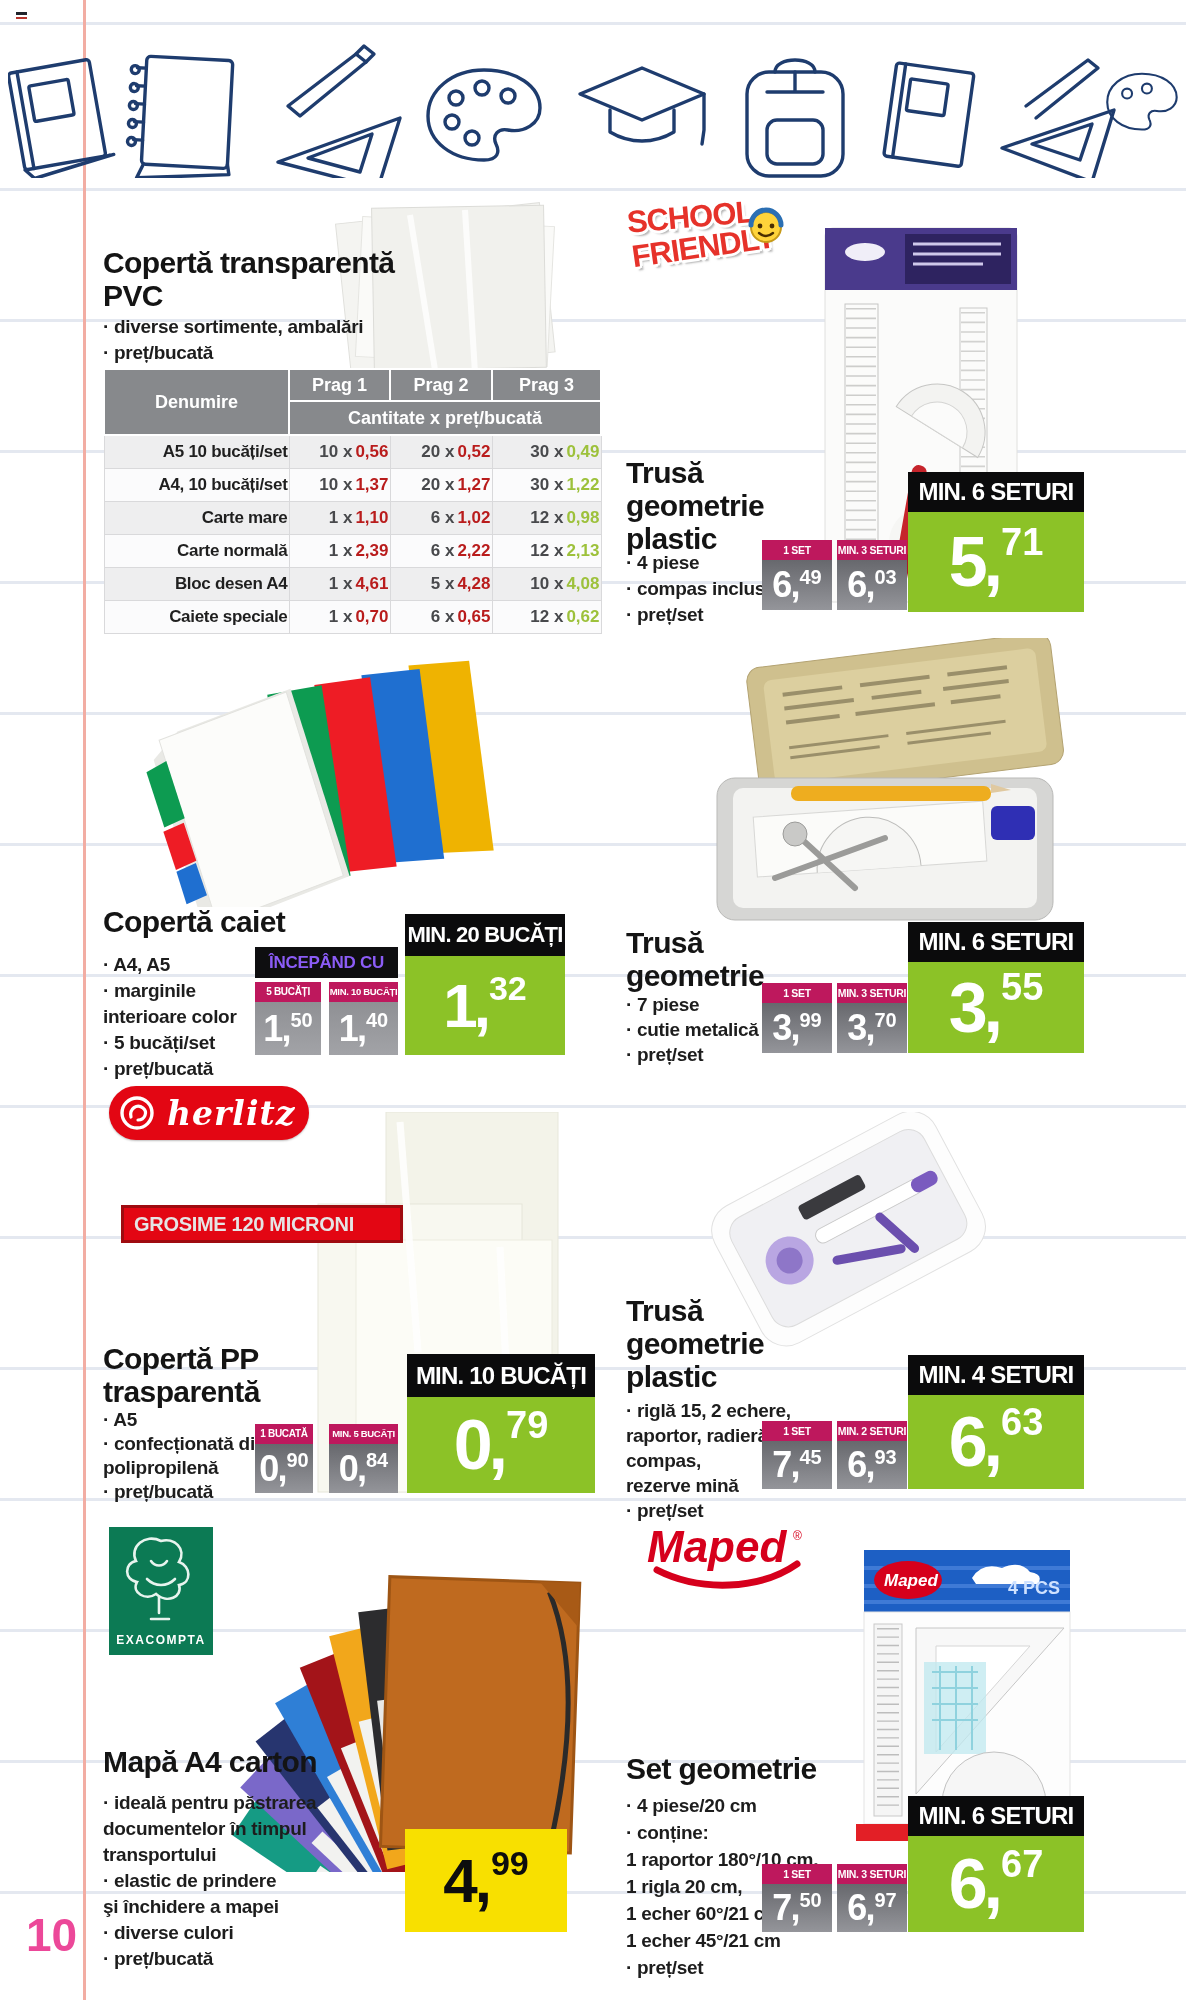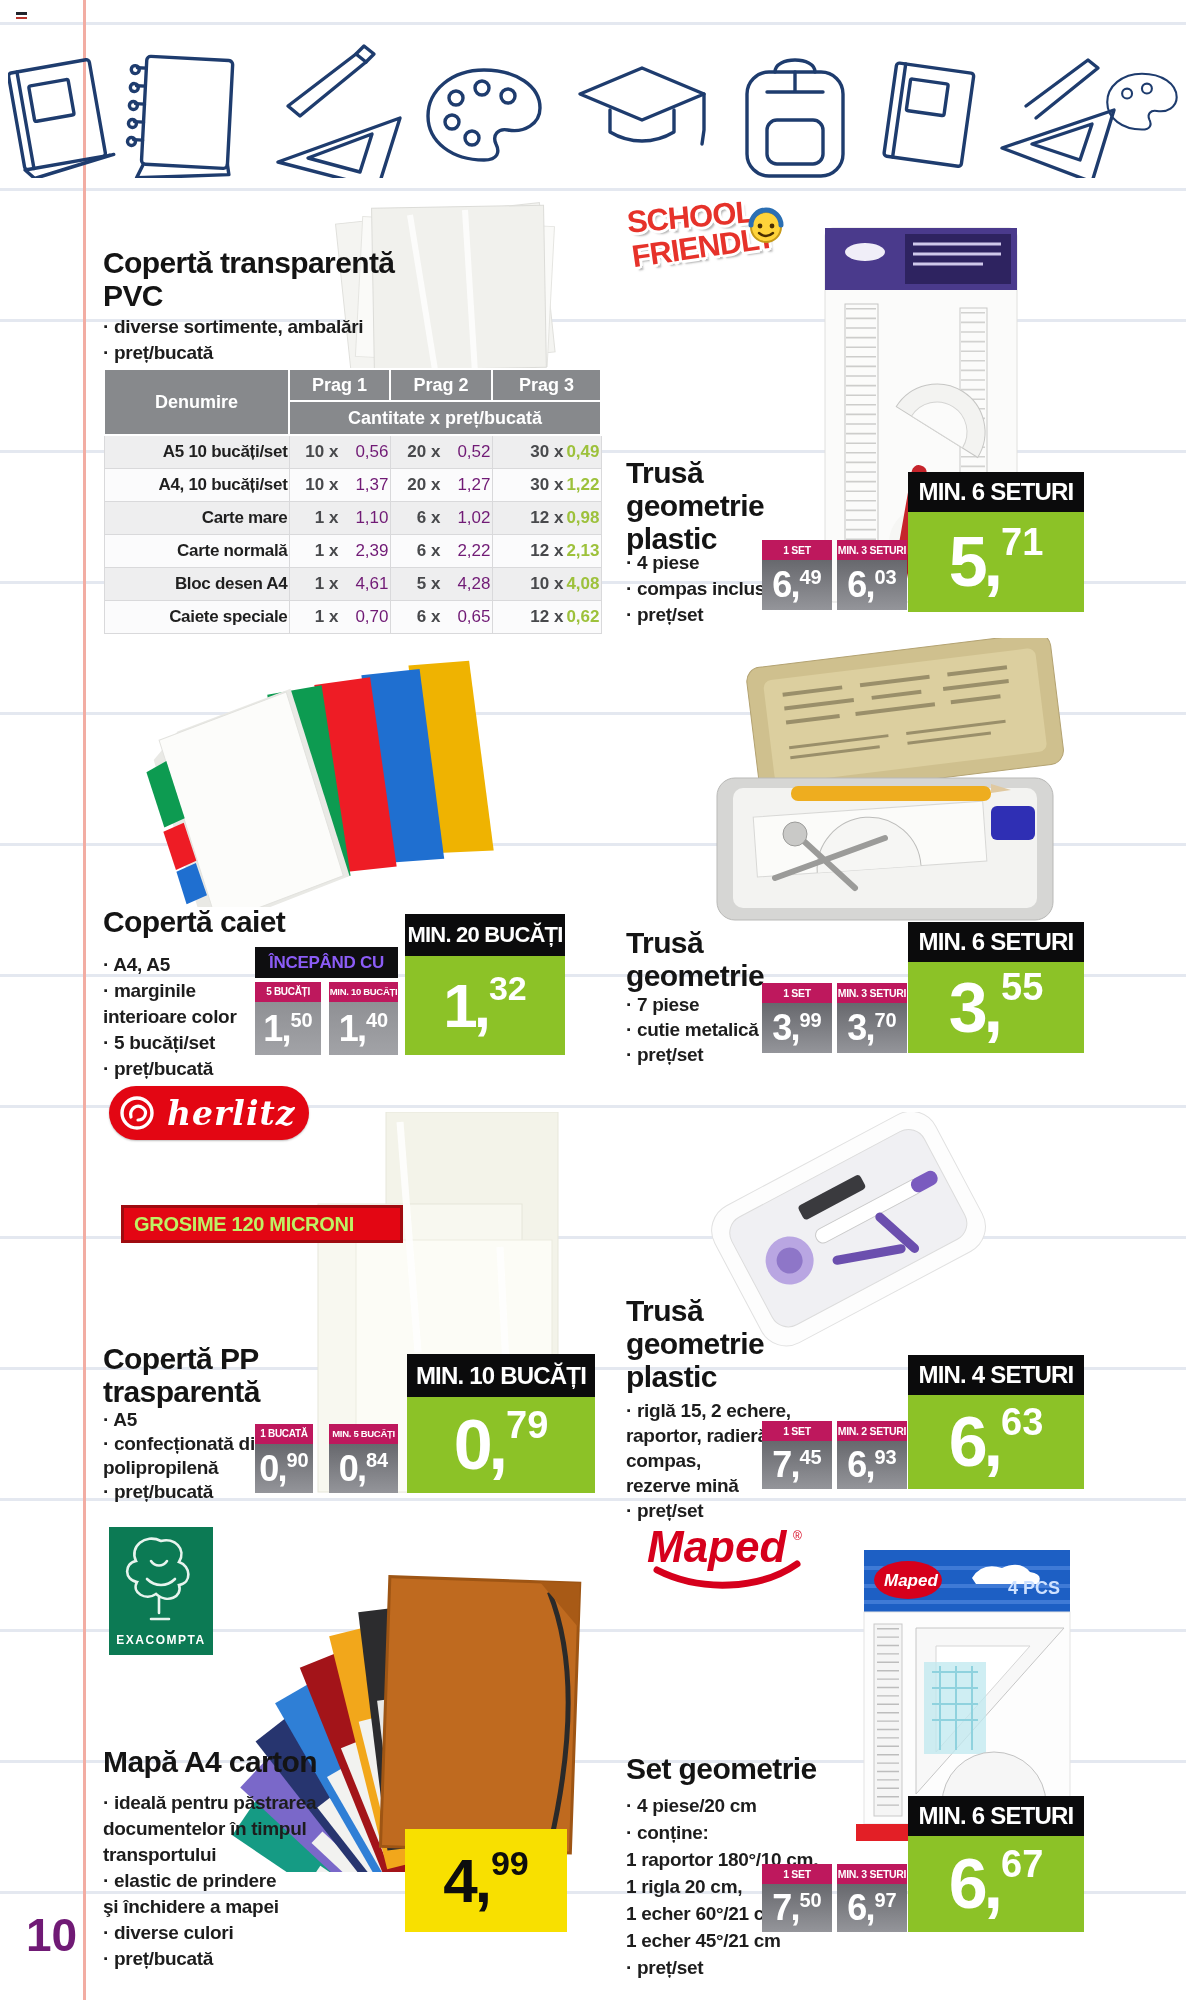--- a/index.html
+++ b/index.html
@@ -19,21 +19,21 @@
   .ptable{border-collapse:collapse;table-layout:fixed;font-family:"Liberation Sans",sans-serif;}
   .ptable th{background:#87898c;color:#fff;font-size:18px;font-weight:bold;border:2px solid #fff;}
   .ptable .th-name{width:185px;}
   .ptable thead tr:first-child th{height:28px;}
   .ptable .th-sub{height:30px;margin-top:32px;}
   .ptable td{height:30px;text-align:right;border:1.5px solid #d9d9db;font-size:17px;}
   .ptable tbody tr:nth-child(odd) td{background:#eeeeef;}
   .ptable tbody tr:nth-child(even) td{background:#fbfbfc;}
   .tname{font-weight:bold;color:#1f1f1f;letter-spacing:-0.3px;}
   .q{font-weight:bold;color:#48494c;}
-  .pg{font-weight:normal;color:#701a75;margin-left:17px;}
+  .pg{font-weight:bold;color:#b91c1c;margin-left:3px;}
   .pgr{font-weight:bold;color:#9dc13b;margin-left:3px;}
   
   .bsm{position:absolute;width:70px;text-align:center;color:#fff;}
   .bsm .bh{background:#be185d;color:#fff;font-weight:bold;font-size:10.5px;line-height:20px;letter-spacing:-0.3px;white-space:nowrap;}
   .bsm .bb{height:50px;background:linear-gradient(180deg,#67686d,#94959a);display:flex;align-items:center;justify-content:center;}
   .bsm .pi{font-size:36px;font-weight:bold;letter-spacing:-2px;}
   .bsm .pd{font-size:20px;font-weight:bold;position:relative;top:-8px;margin-left:1px;}
   
   .bbig{position:absolute;text-align:center;color:#fff;}
   .bbig .bh{background:#0b0b0c;color:#fff;font-weight:bold;font-size:24px;letter-spacing:-0.8px;display:flex;align-items:center;justify-content:center;white-space:nowrap;}
@@ -50,22 +50,22 @@
   .byellow .pd{font-size:34px;font-weight:bold;position:relative;top:-17px;color:#0d0d0d;margin-left:2px;}
   
   .sf{transform:rotate(-5deg);}
   .sf .l1,.sf .l2{font-weight:bold;font-size:31px;line-height:30px;color:#e6322a;letter-spacing:-1px;
     text-shadow:-2px -2px 0 #fff,2px -2px 0 #fff,-2px 2px 0 #fff,2px 2px 0 #fff,0 -3px 0 #fff,0 3px 0 #fff,-3px 0 0 #fff,3px 0 0 #fff,3px 4px 2px rgba(120,120,120,.55);}
   .sf .l2{transform:rotate(-3deg);margin-left:2px;}
   .herlitz-pill{background:#e30613;border-radius:28px;display:flex;align-items:center;box-shadow:0 1px 2px rgba(0,0,0,.25);}
   .herlitz-text{font-family:"DejaVu Serif",serif;font-style:italic;font-weight:bold;font-size:33px;color:#fff;margin-left:10px;letter-spacing:1px;}
   .exa{background:#0c7a54;text-align:center;}
   .exa .exa-label{font-weight:bold;font-size:12px;color:#fff;letter-spacing:1.5px;margin-top:2px;}
-  .banner{position:absolute;background:#e30613;border:3px solid #9f0b10;color:#bef264;font-weight:bold;font-size:20px;display:flex;align-items:center;padding-left:10px;letter-spacing:-0.3px;}
-  .pagenum{font-weight:bold;font-size:46px;color:#701a75;}
+  .banner{position:absolute;background:#e30613;border:3px solid #9f0b10;color:#e5e5e5;font-weight:bold;font-size:20px;display:flex;align-items:center;padding-left:10px;letter-spacing:-0.3px;}
+  .pagenum{font-weight:bold;font-size:46px;color:#ec4899;}
   .cmark span{display:block;width:11px;height:2.5px;margin-bottom:2px;}
 </style>
 </head>
 <body>
 
 <div class="abs cmark" style="left:16px;top:12px">
   <span style="background:#20242c"></span>
   <span style="background:#b5342c"></span>
 </div>
 

